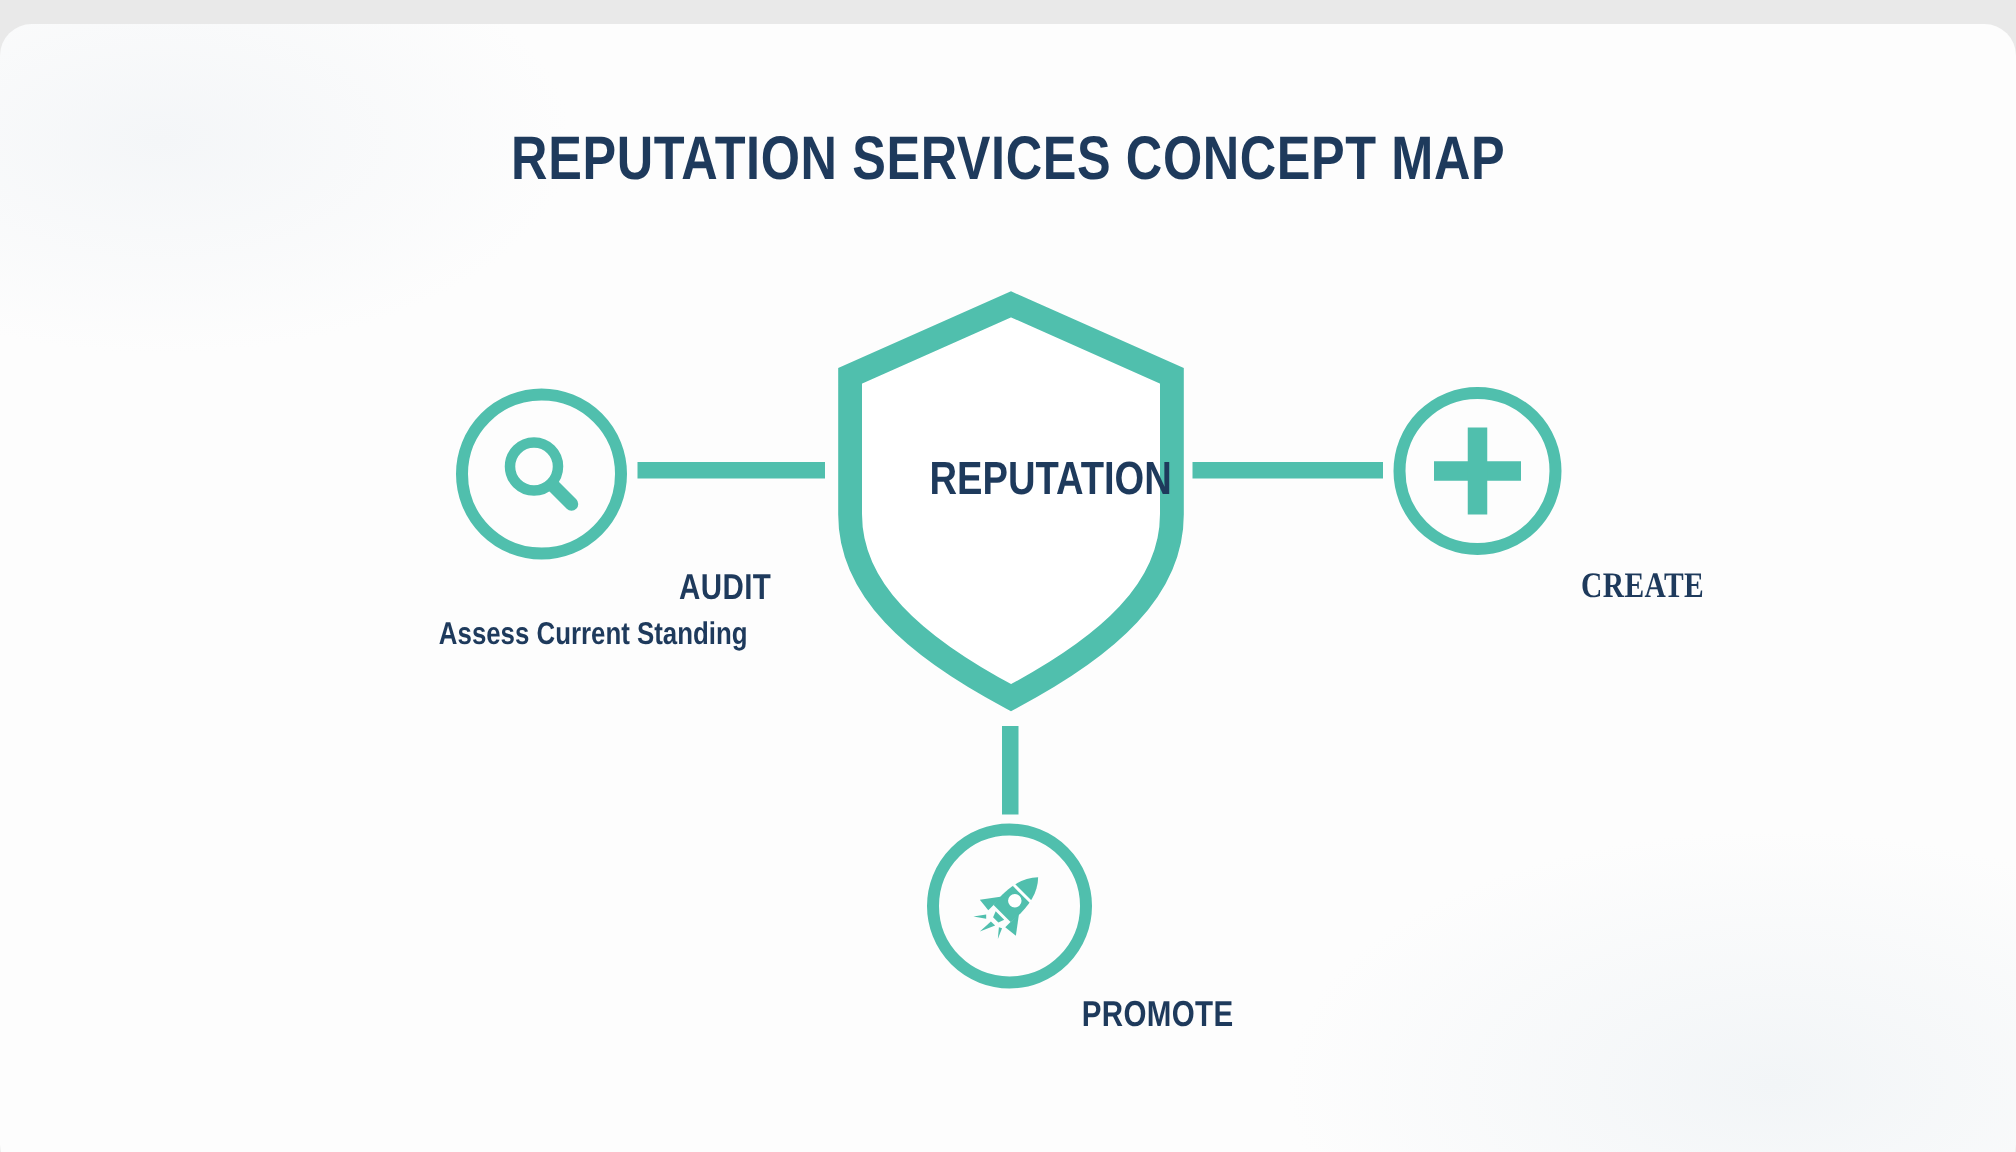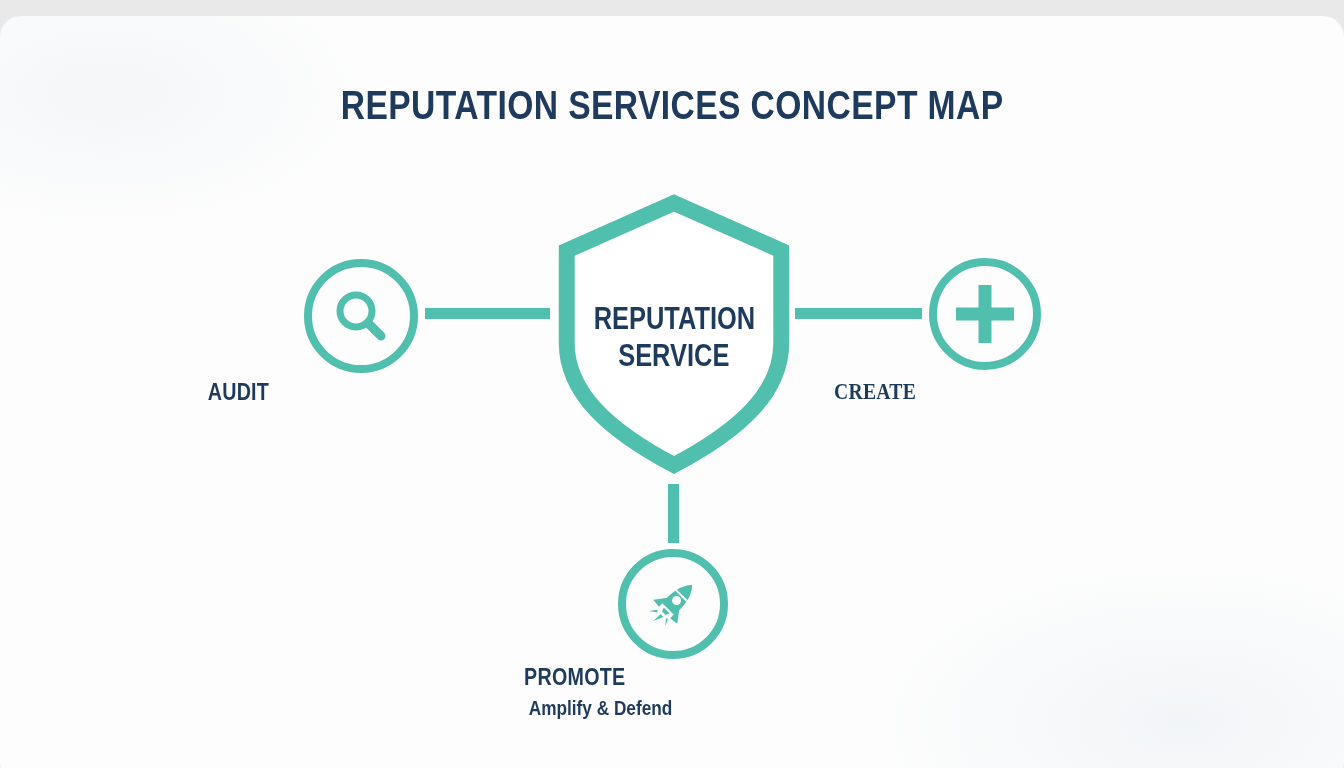--- a/index.html
+++ b/index.html
@@ -64,30 +64,30 @@
     left: 549px;
     top: 173px;
     width: 250px;
     height: 290px;
   }
   .shield-text {
     position: absolute;
     left: 549px;
     top: 284px;
     width: 250px;
-    text-align: center;
+    text-align: right;
     font-size: 31px;
     font-weight: bold;
     line-height: 37px;
     color: var(--text);
   }
   .node-label {
     position: absolute;
     width: 320px;
-    text-align: left;
+    text-align: right;
   }
   .label-audit   { left: 201px; top: 362px; }
   .label-create  { left: 825px; top: 362px; font-family: Liberation Serif, serif; }
   .label-promote { left: 513px; top: 647px; text-decoration: underline; }
   .node-title {
     font-size: 24px;
     font-weight: bold;
     letter-spacing: 0.3px;
   }
   .node-desc {
@@ -108,31 +108,31 @@
 
   <div class="connector connector-left"></div>
   <div class="connector connector-right"></div>
   <div class="connector connector-bottom"></div>
 
   <svg class="shield-svg" viewBox="0 0 250 292" aria-hidden="true">
     <path d="M125 14 L233 62 L233 155 C233 205 191 243 125 278 C59 243 17 205 17 155 L17 62 Z" fill="#ffffff" stroke="var(--accent)" stroke-width="16" stroke-linejoin="miter"></path>
   </svg>
   <div class="shield-text">
     <div><span class="condense">REPUTATION</span></div>
-    <div><span class="condense">SERVICE</span></div>
   </div>
 
   <div class="node-circle circle-audit">
     <svg width="64" height="64" viewBox="-32 -32 64 64" aria-hidden="true">
       <circle cx="-5" cy="-5" r="16" fill="none" stroke="var(--accent)" stroke-width="7"></circle>
       <line x1="8" y1="8" x2="20" y2="20" stroke="var(--accent)" stroke-width="9" stroke-linecap="round"></line>
     </svg>
   </div>
   <div class="node-label label-audit">
     <div class="node-title"><span class="condense">AUDIT</span></div>
+    <div class="node-desc"><span class="condense">Assess Current Standing</span></div>
   </div>
 
   <div class="node-circle circle-create">
     <svg width="64" height="64" viewBox="-32 -32 64 64" aria-hidden="true">
       <rect x="-29" y="-6.5" width="58" height="13" fill="var(--accent)"></rect>
       <rect x="-6.5" y="-29" width="13" height="58" fill="var(--accent)"></rect>
     </svg>
   </div>
   <div class="node-label label-create">
     <div class="node-title"><span class="condense">CREATE</span></div>
@@ -154,16 +154,15 @@
         <path d="M-4,9 L4,9 L2.5,13 L-2.5,13 Z" fill="var(--accent)"></path>
 
         <path d="M-7,15 L-12,22 L-5,17 Z" fill="var(--accent)"></path>
         <path d="M-1.5,16 L-2,26 L2.5,16 Z" fill="var(--accent)"></path>
         <path d="M5,15 L10,21 L7,14 Z" fill="var(--accent)"></path>
       </g>
     </svg>
   </div>
   <div class="node-label label-promote">
     <div class="node-title"><span class="condense">PROMOTE</span></div>
-    <div class="node-desc"><span class="condense">Amplify &amp; Defend</span></div>
   </div>
 
 </div>
 
 </body></html>

